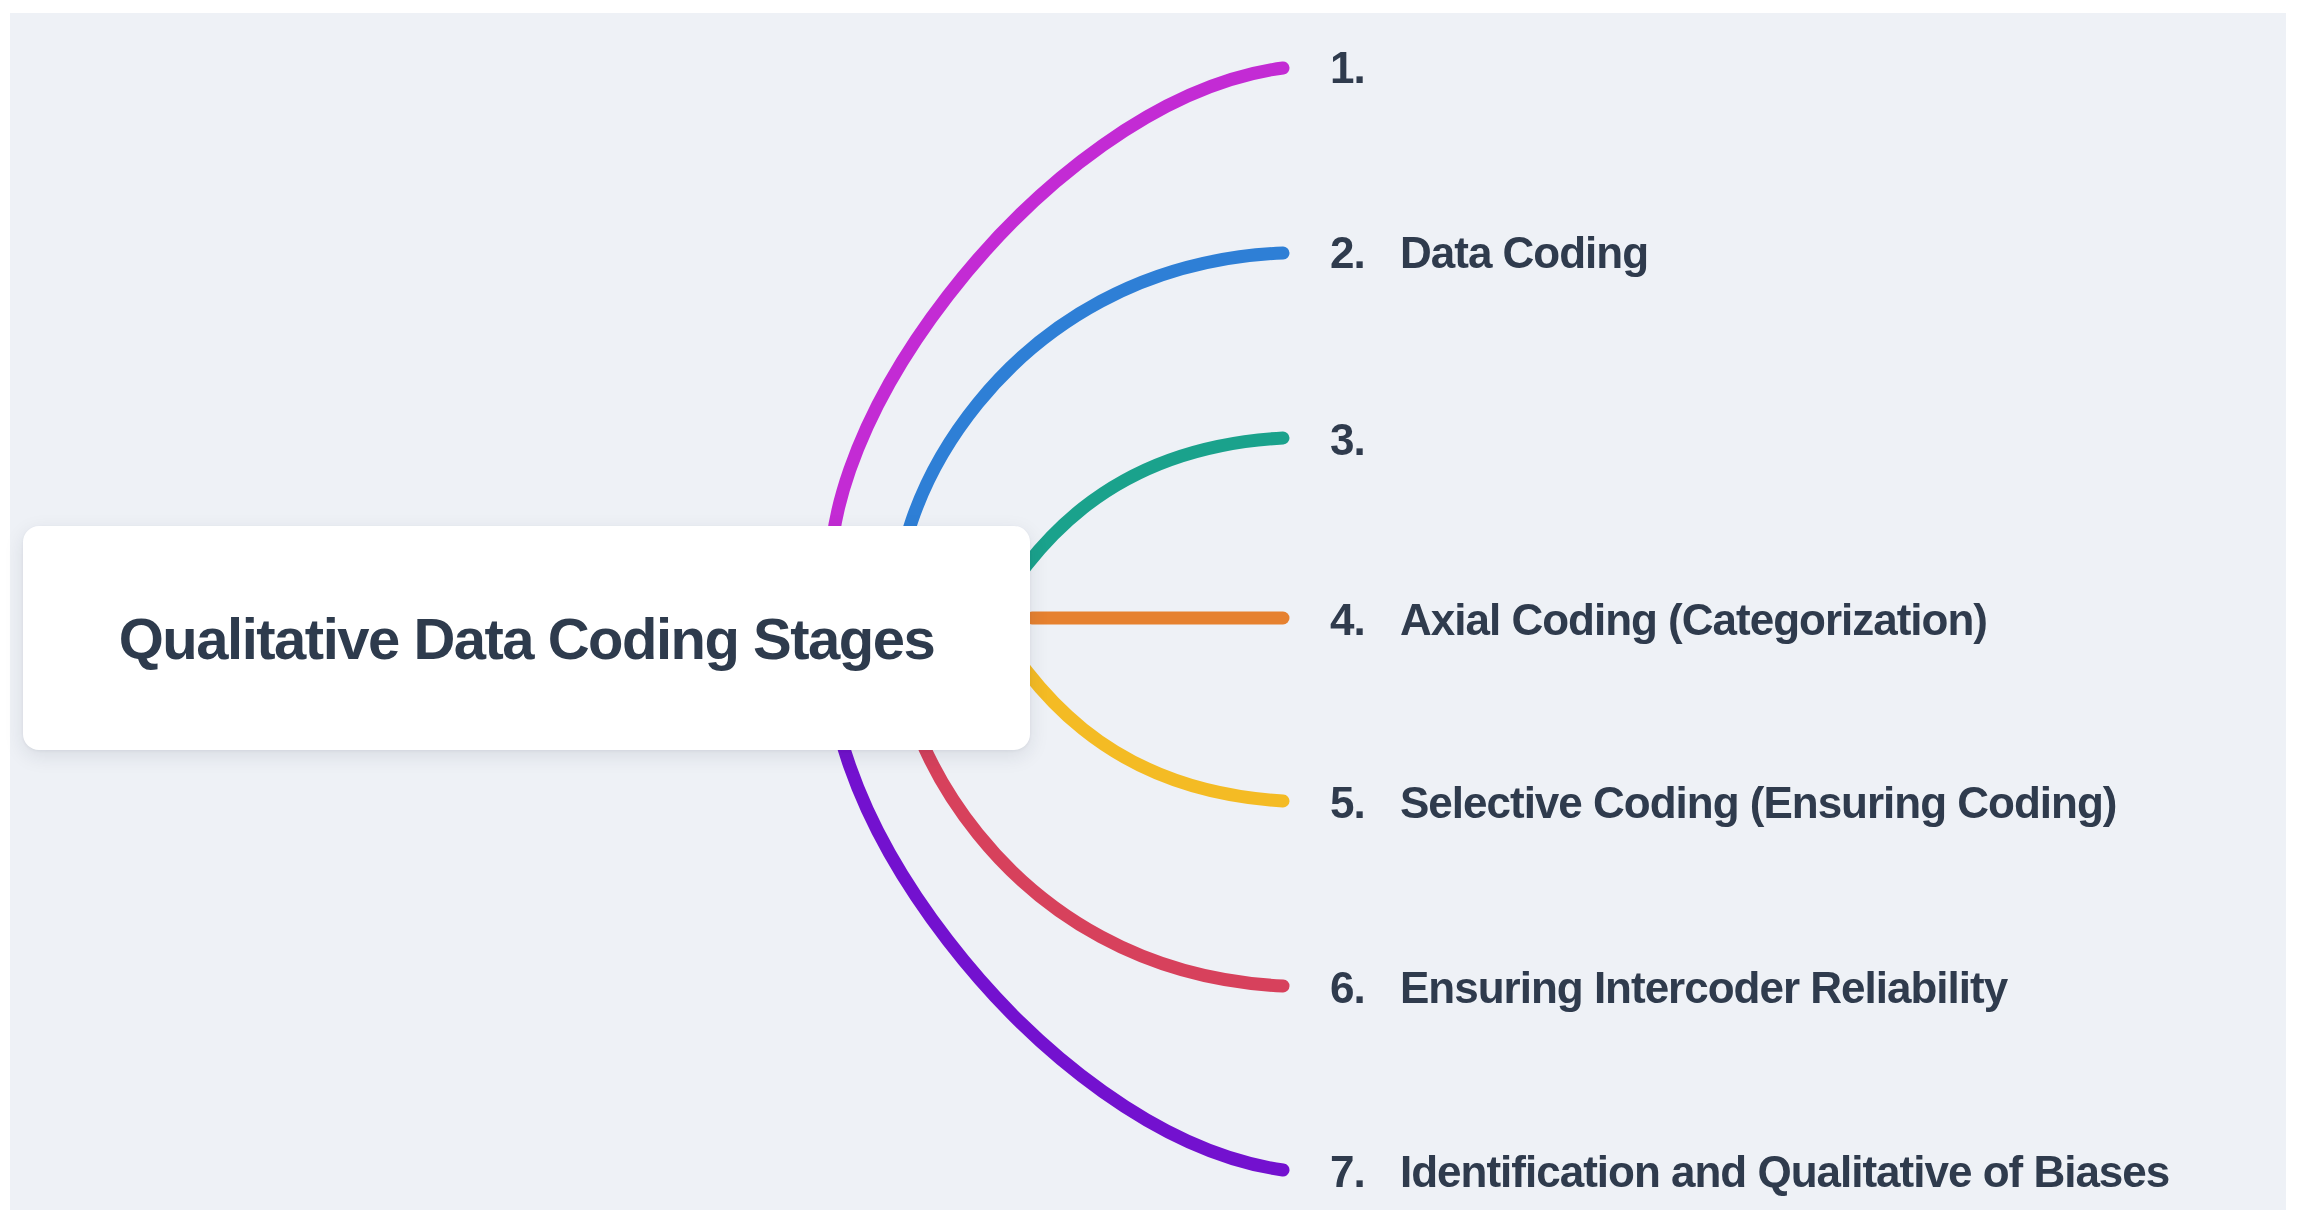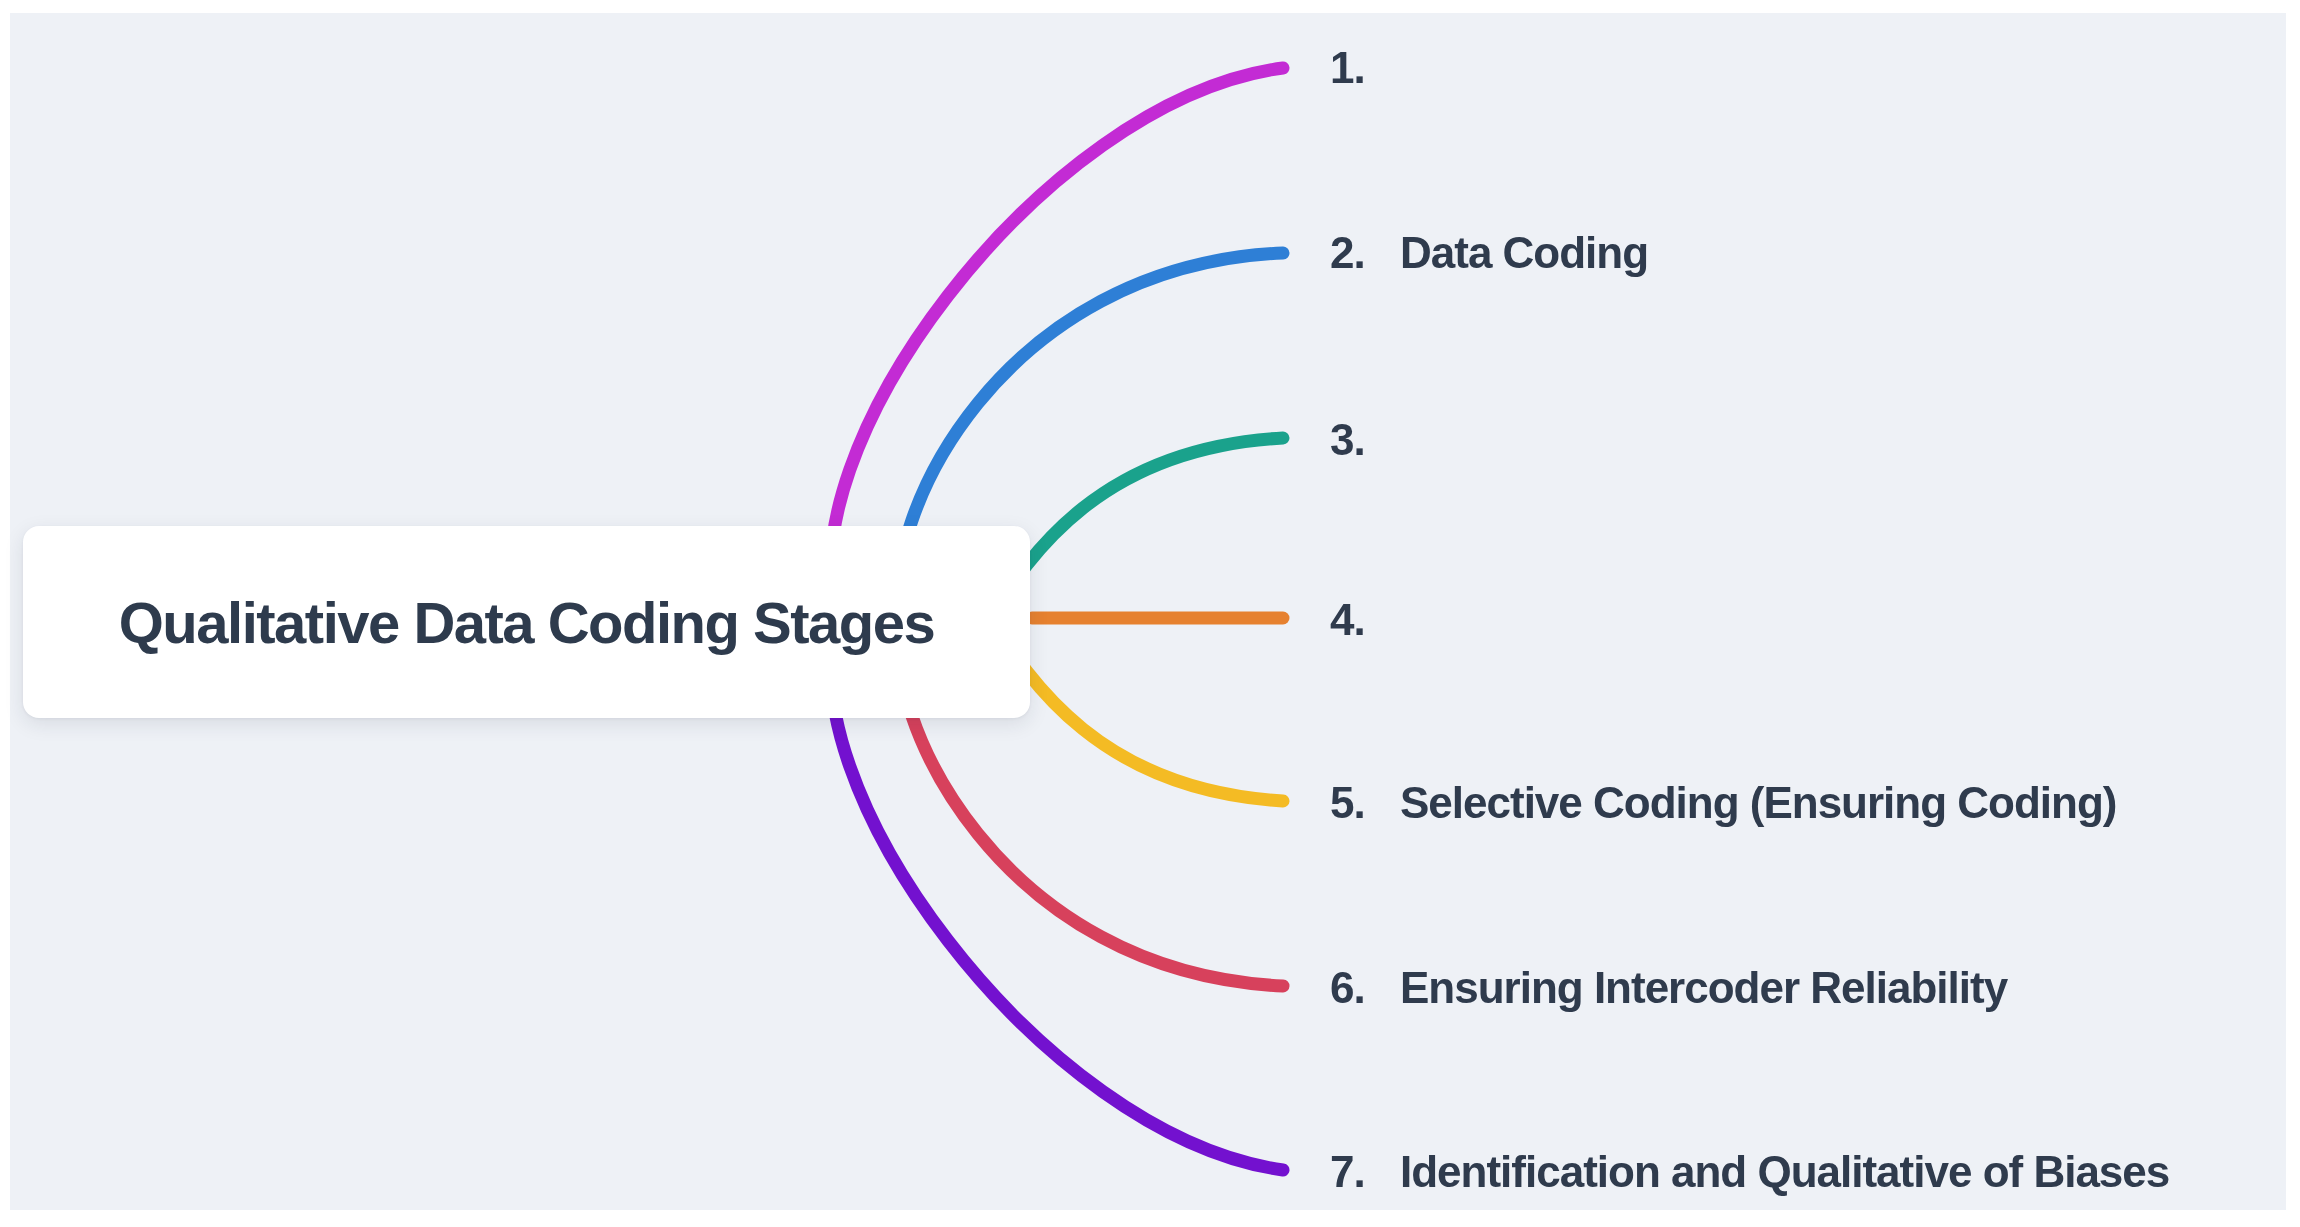--- a/index.html
+++ b/index.html
@@ -34,21 +34,21 @@
   svg.edges path {
     fill: none;
     stroke-width: 13px;
     stroke-linecap: round;
   }
   .root-node {
     position: absolute;
     left: 23px;
     top: 526px;
     width: 1007px;
-    height: 192px;
+    height: 224px;
     background: #ffffff;
     border-radius: 16px;
     box-shadow: 0 6px 20px rgba(30, 40, 60, 0.10), 0 1px 3px rgba(30, 40, 60, 0.06);
     display: flex;
     align-items: center;
     justify-content: center;
   }
   .root-node .root-label {
     font-size: 58px;
     font-weight: 600;
@@ -96,20 +96,21 @@
   </div>
   <div class="branch-label" style="top:253px">
     <span class="num">2.</span>
     <span class="txt">Data Coding</span>
   </div>
   <div class="branch-label" style="top:440px">
     <span class="num">3.</span>
   </div>
   <div class="branch-label" style="top:620px">
     <span class="num">4.</span>
+    <span class="txt">Axial Coding (Categorization)</span>
   </div>
   <div class="branch-label" style="top:803px">
     <span class="num">5.</span>
     <span class="txt">Selective Coding (Ensuring Coding)</span>
   </div>
   <div class="branch-label" style="top:988px">
     <span class="num">6.</span>
     <span class="txt">Ensuring Intercoder Reliability</span>
   </div>
   <div class="branch-label" style="top:1172px">

